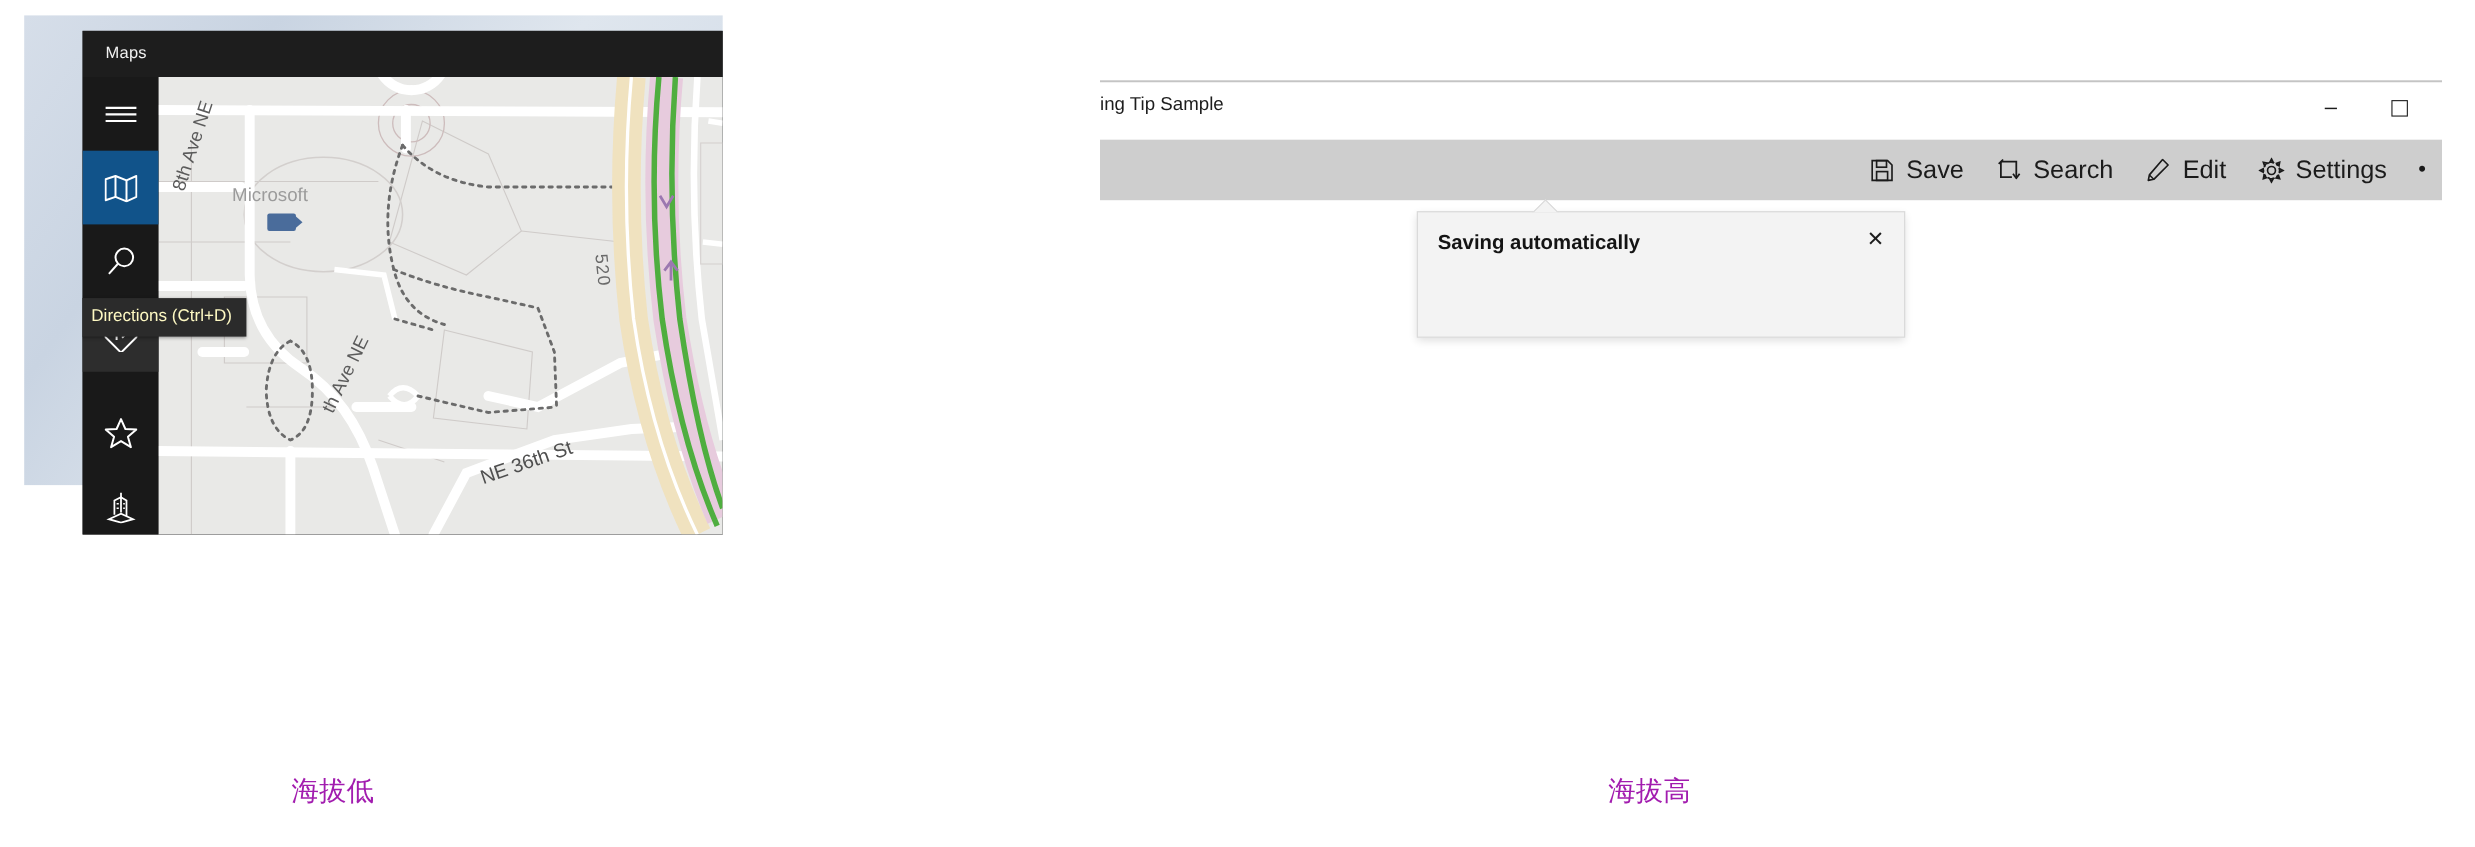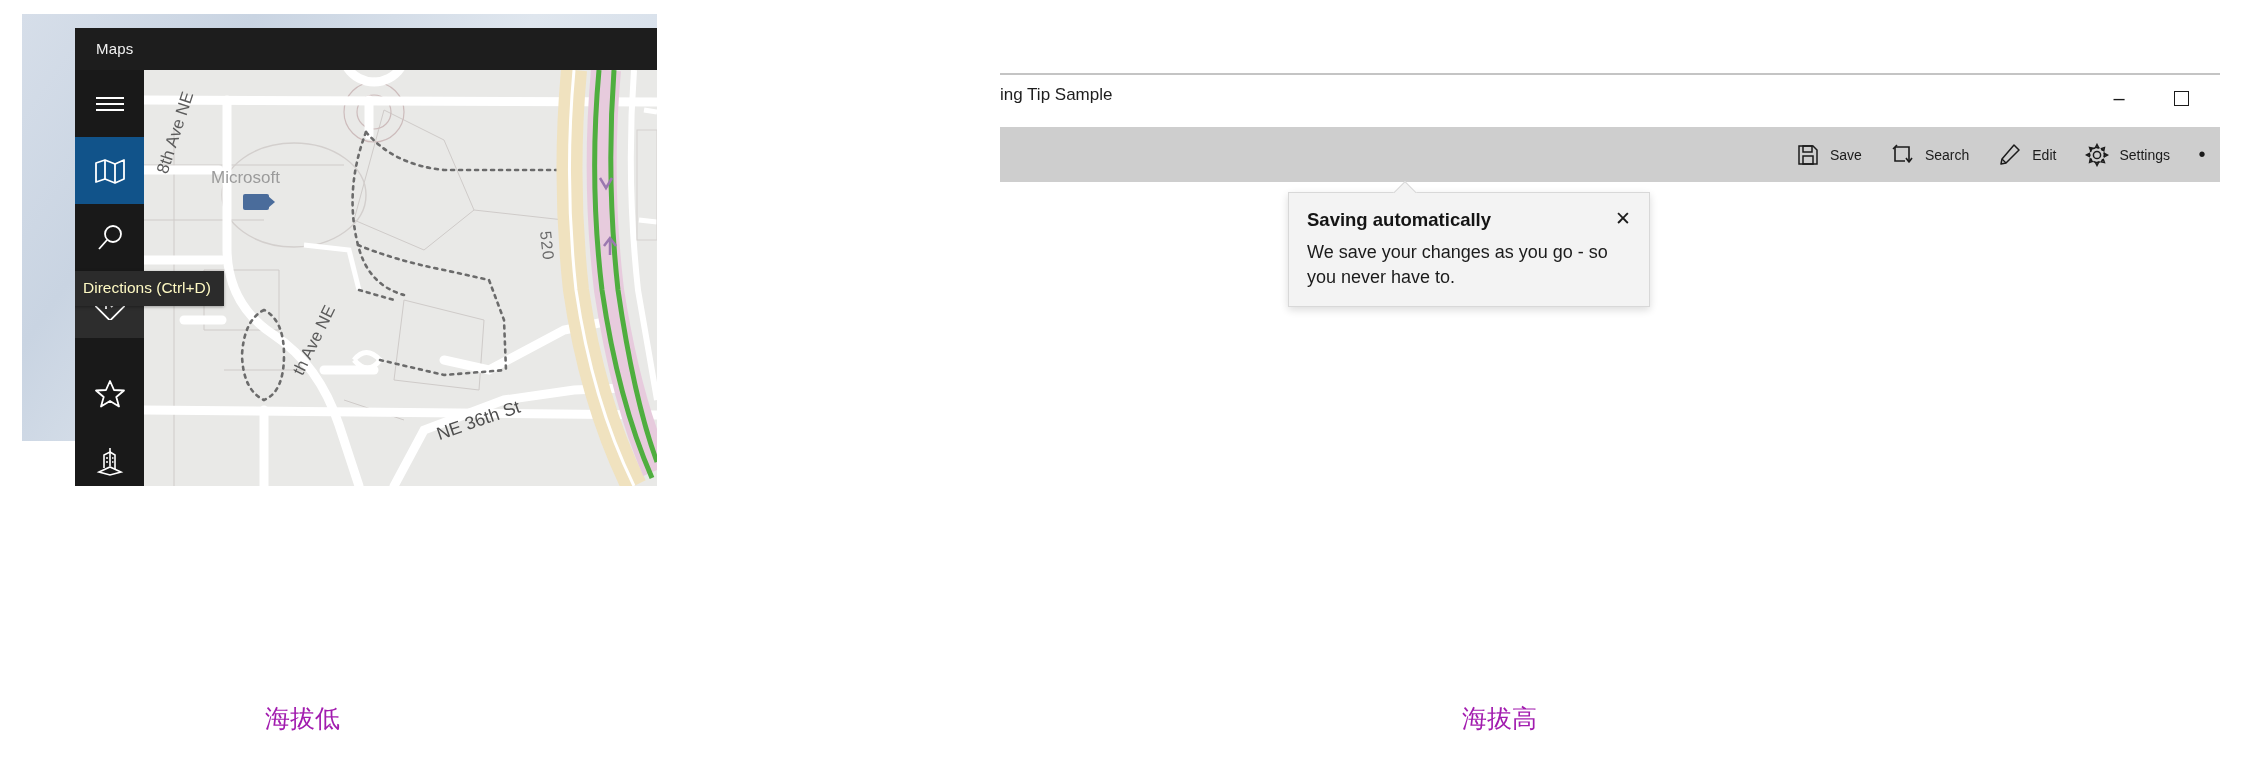--- a/index.html
+++ b/index.html
@@ -127,33 +127,33 @@
   }
   .cap-min{font-size:20px;line-height:1;}
   .cap-max-box{width:15px;height:15px;border:1.6px solid #1b1b1b;box-sizing:border-box;}
 
   .command-bar{
     position:absolute;left:0;top:32px;width:1220px;height:55px;
     background:#cecece;display:flex;align-items:center;justify-content:flex-end;
   }
   .cmd-item{
     display:flex;align-items:center;height:61px;padding:0 14px;
-    color:#1b1b1b;font-size:14px;white-space:nowrap;
+    color:#1b1b1b;font-size:23px;white-space:nowrap;
   }
   .cmd-item .cmd-icon{
     width:26px;height:26px;margin-right:9px;display:flex;align-items:center;justify-content:center;
   }
   .cmd-overflow{
     width:36px;display:flex;align-items:center;justify-content:center;overflow:hidden;
     color:#1b1b1b;font-size:20px;
   }
 
   
   .teaching-tip{
-    position:absolute;left:288px;top:97px;width:362px;height:115px;
+    position:absolute;left:288px;top:97px;width:444px;height:115px;
     background:#f3f3f3;border:1px solid #d8d8d8;box-sizing:border-box;
     box-shadow:0 3px 8px rgba(0,0,0,.14);
   }
   .tip-tail{
     position:absolute;left:104px;top:-12px;width:24px;height:12px;overflow:hidden;
   }
   .tip-tail:before{
     content:"";position:absolute;left:0;top:0;width:24px;height:24px;
     background:#f3f3f3;border-left:1px solid #d8d8d8;border-top:1px solid #d8d8d8;
     transform:rotate(45deg);transform-origin:12px 12px;
@@ -412,21 +412,20 @@
       </div>
 
       <div class="cmd-overflow">
         <span>•</span>
       </div>
     </div>
 
     <div class="teaching-tip">
       <div class="tip-tail"></div>
       <div class="tip-heading">Saving automatically</div>
-      <div class="tip-body">We save your changes as you go - so you never have to.</div>
       <div class="tip-close">
         <span>✕</span>
       </div>
     </div>
   </div>
 </div>
 
 <div class="caption" id="caption-left">海拔低</div>
 <div class="caption" id="caption-right">海拔高</div>
 

